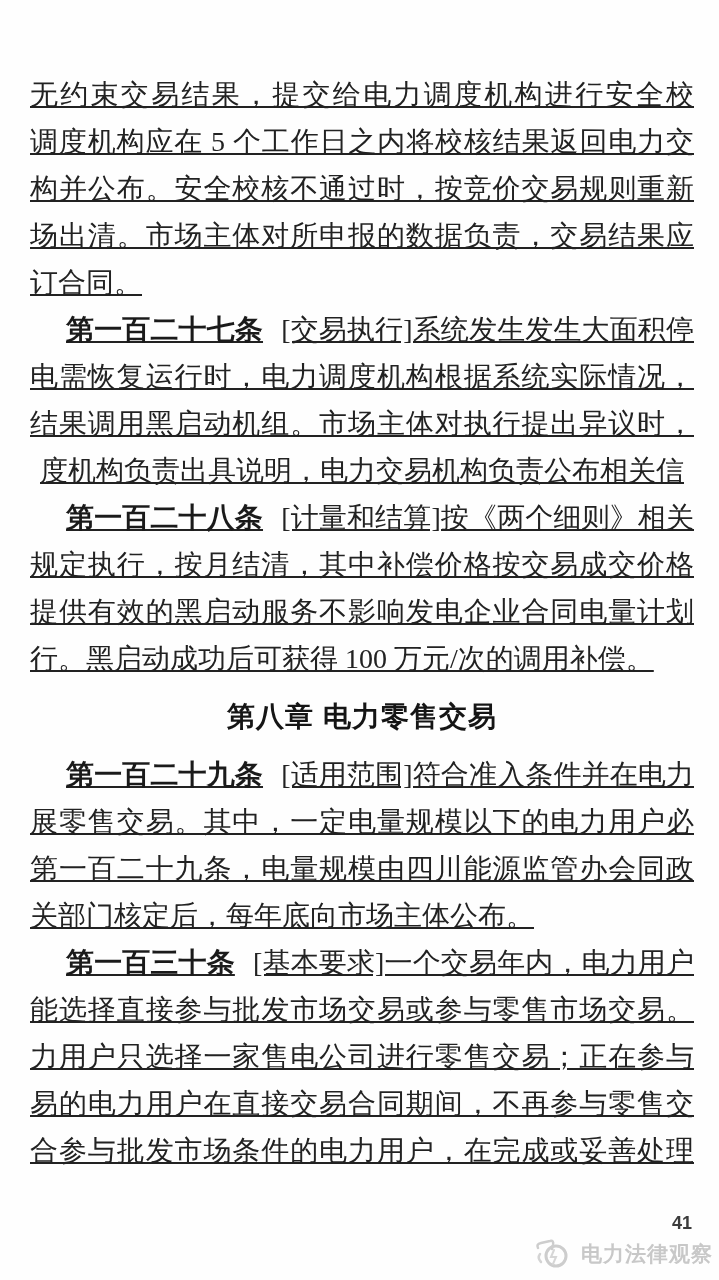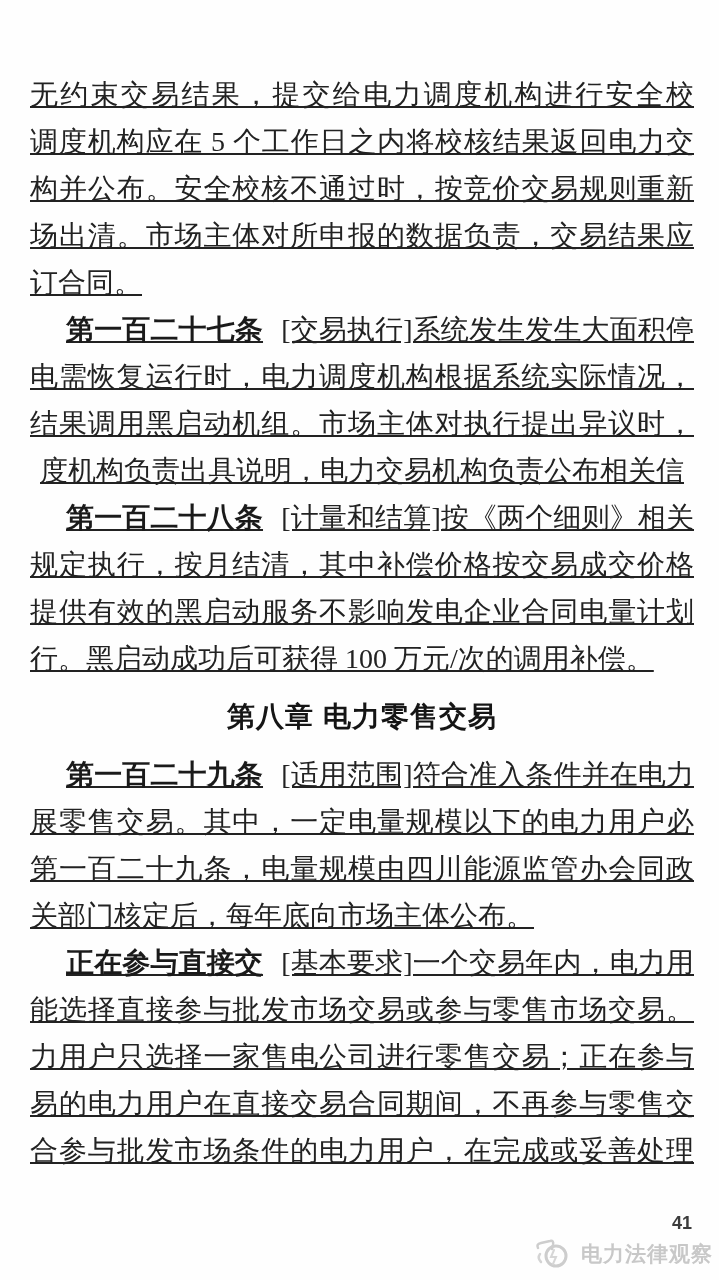--- a/index.html
+++ b/index.html
@@ -118,21 +118,21 @@
       <div class="line indent">
         <span class="article-label">第一百二十九条</span><span>[适用范围]符合准入条件并在电力</span>
       </div>
       <div class="line">展零售交易。其中，一定电量规模以下的电力用户必须通过</div>
       <div class="line">第一百二十九条，电量规模由四川能源监管办会同政府相</div>
       <div class="line last">关部门核定后，每年底向市场主体公布。</div>
     </section>
 
     <section>
       <div class="line indent">
-        <span class="article-label">正在参与直接交</span><span>[基本要求]一个交易年内，电力用户只</span>
+        <span class="article-label">第一百三十条</span><span>[基本要求]一个交易年内，电力用户只</span>
       </div>
       <div class="line">能选择直接参与批发市场交易或参与零售市场交易。一家电</div>
       <div class="line">力用户只选择一家售电公司进行零售交易；正在参与直接交</div>
       <div class="line">易的电力用户在直接交易合同期间，不再参与零售交易；符</div>
       <div class="line">合参与批发市场条件的电力用户，在完成或妥善处理完与售</div>
     </section>
 
   </main>
 
   <div class="page-number">41</div>

